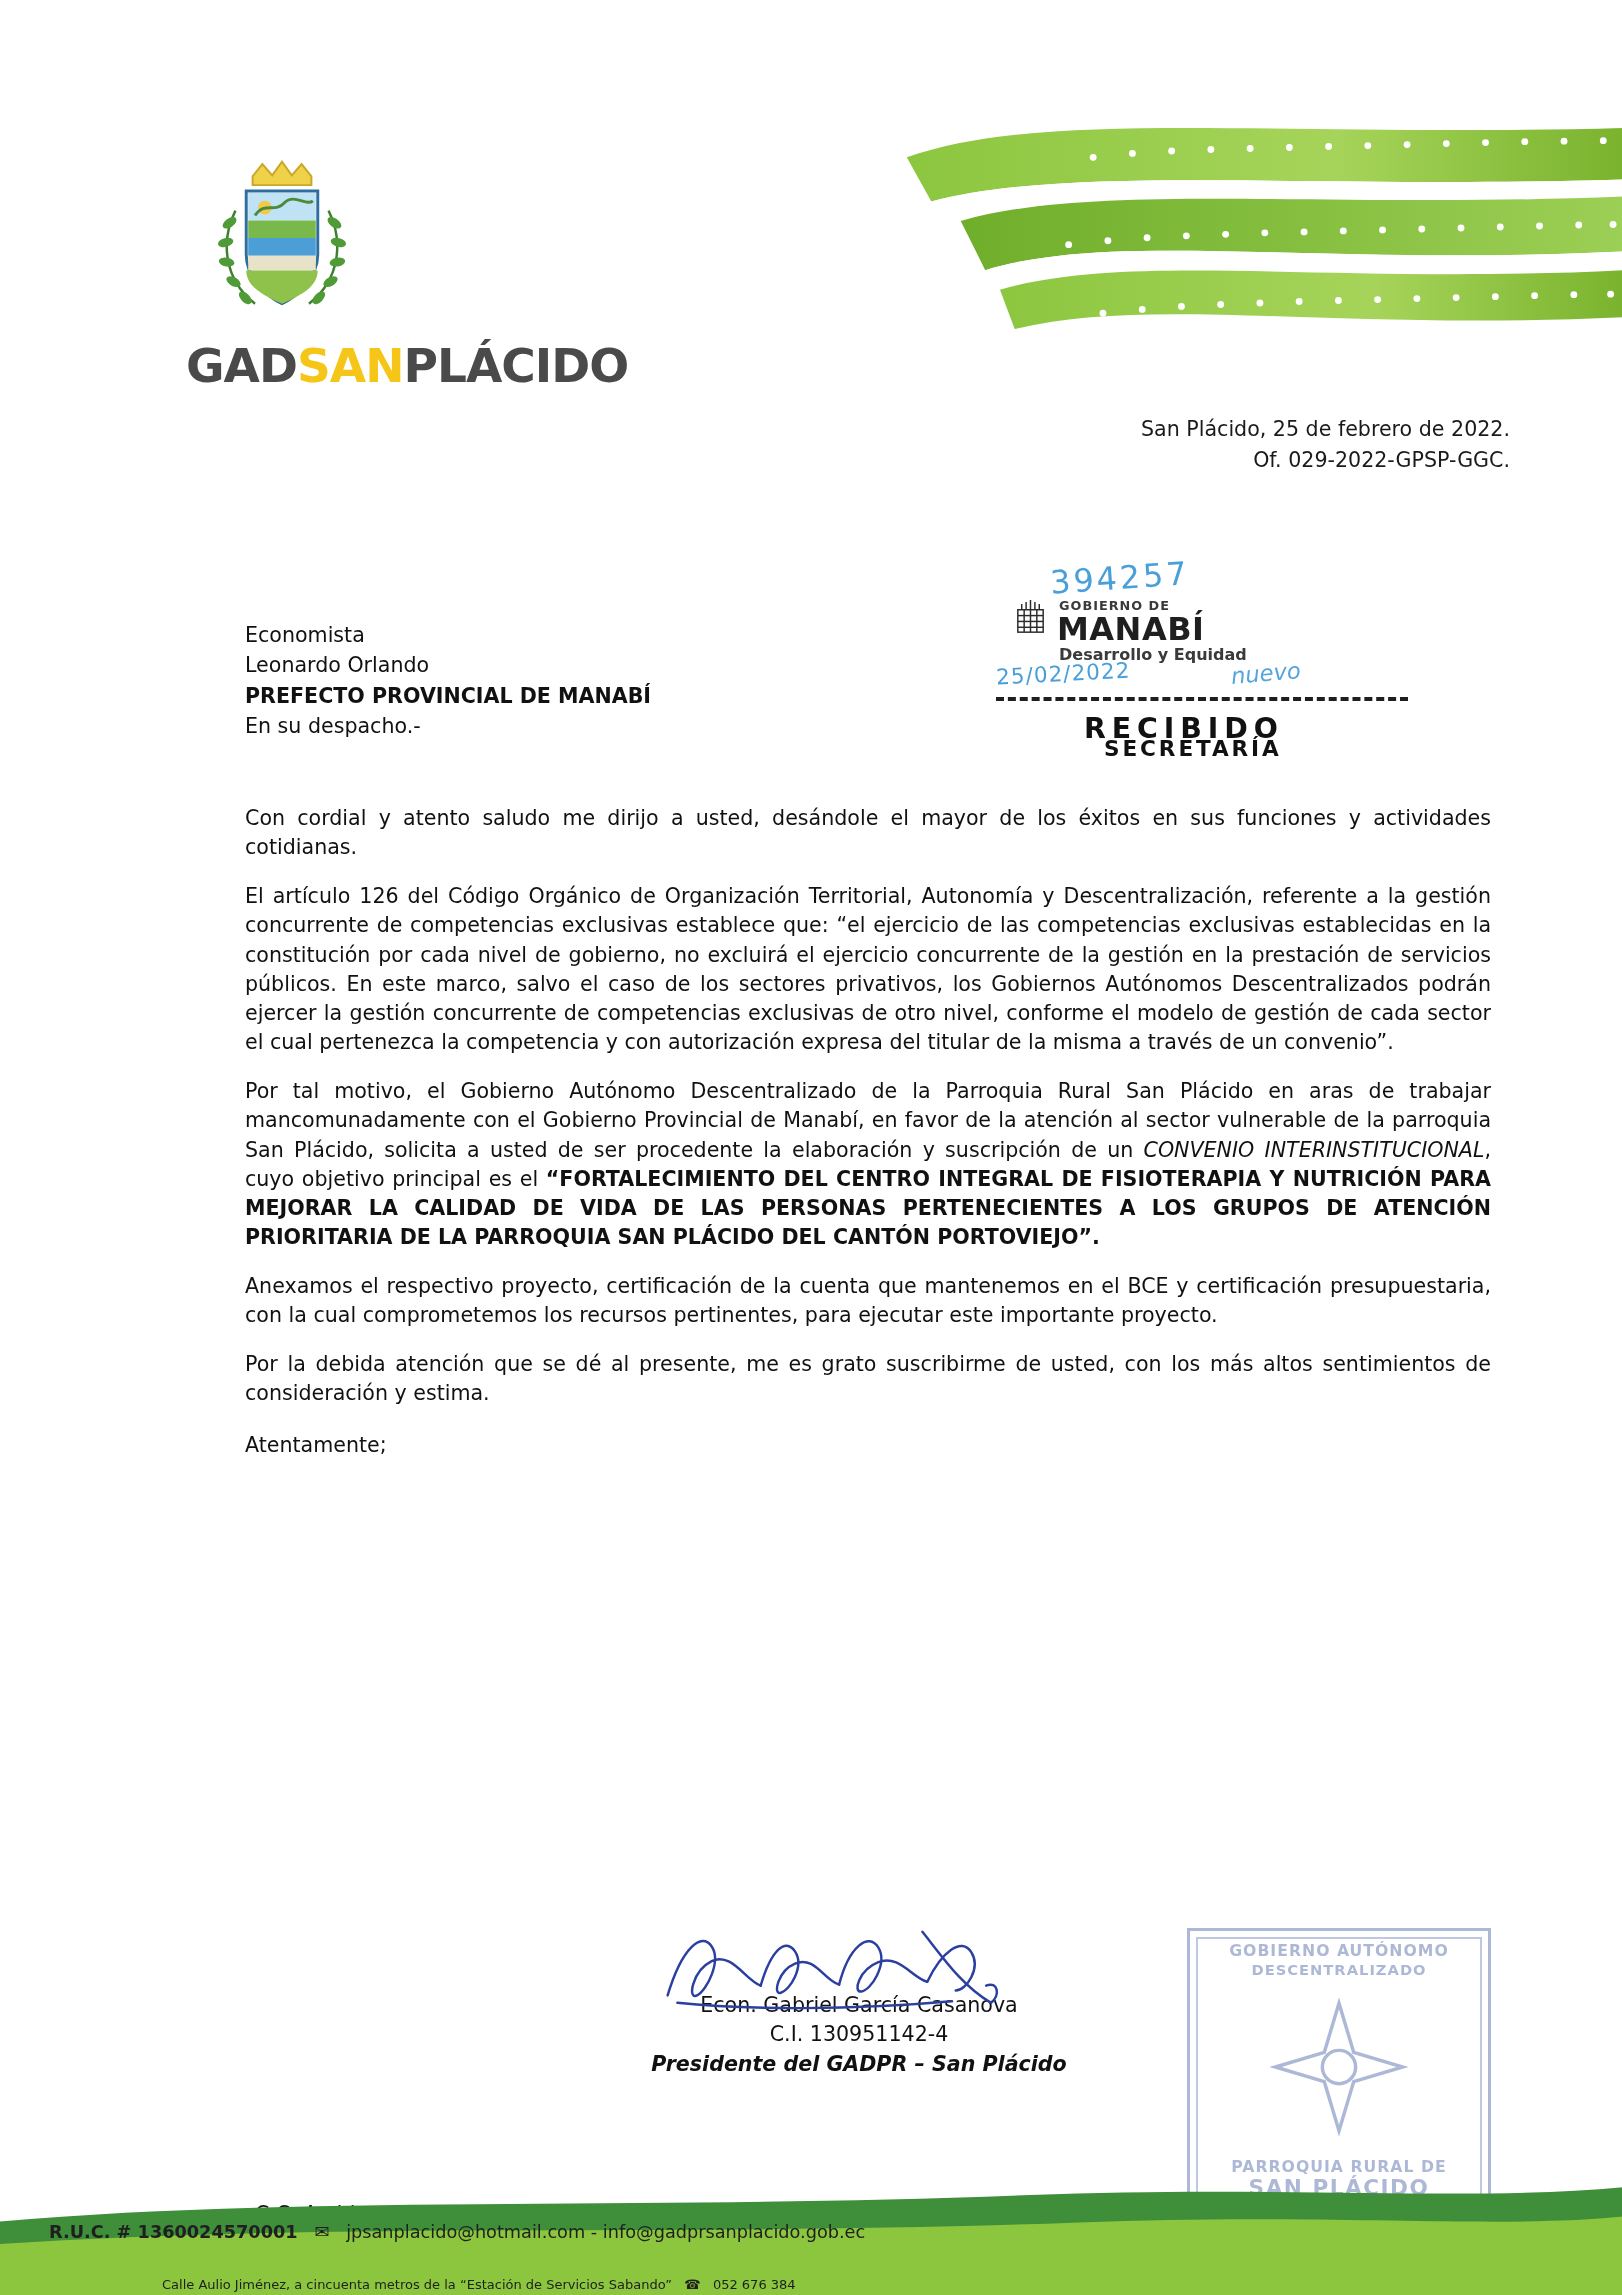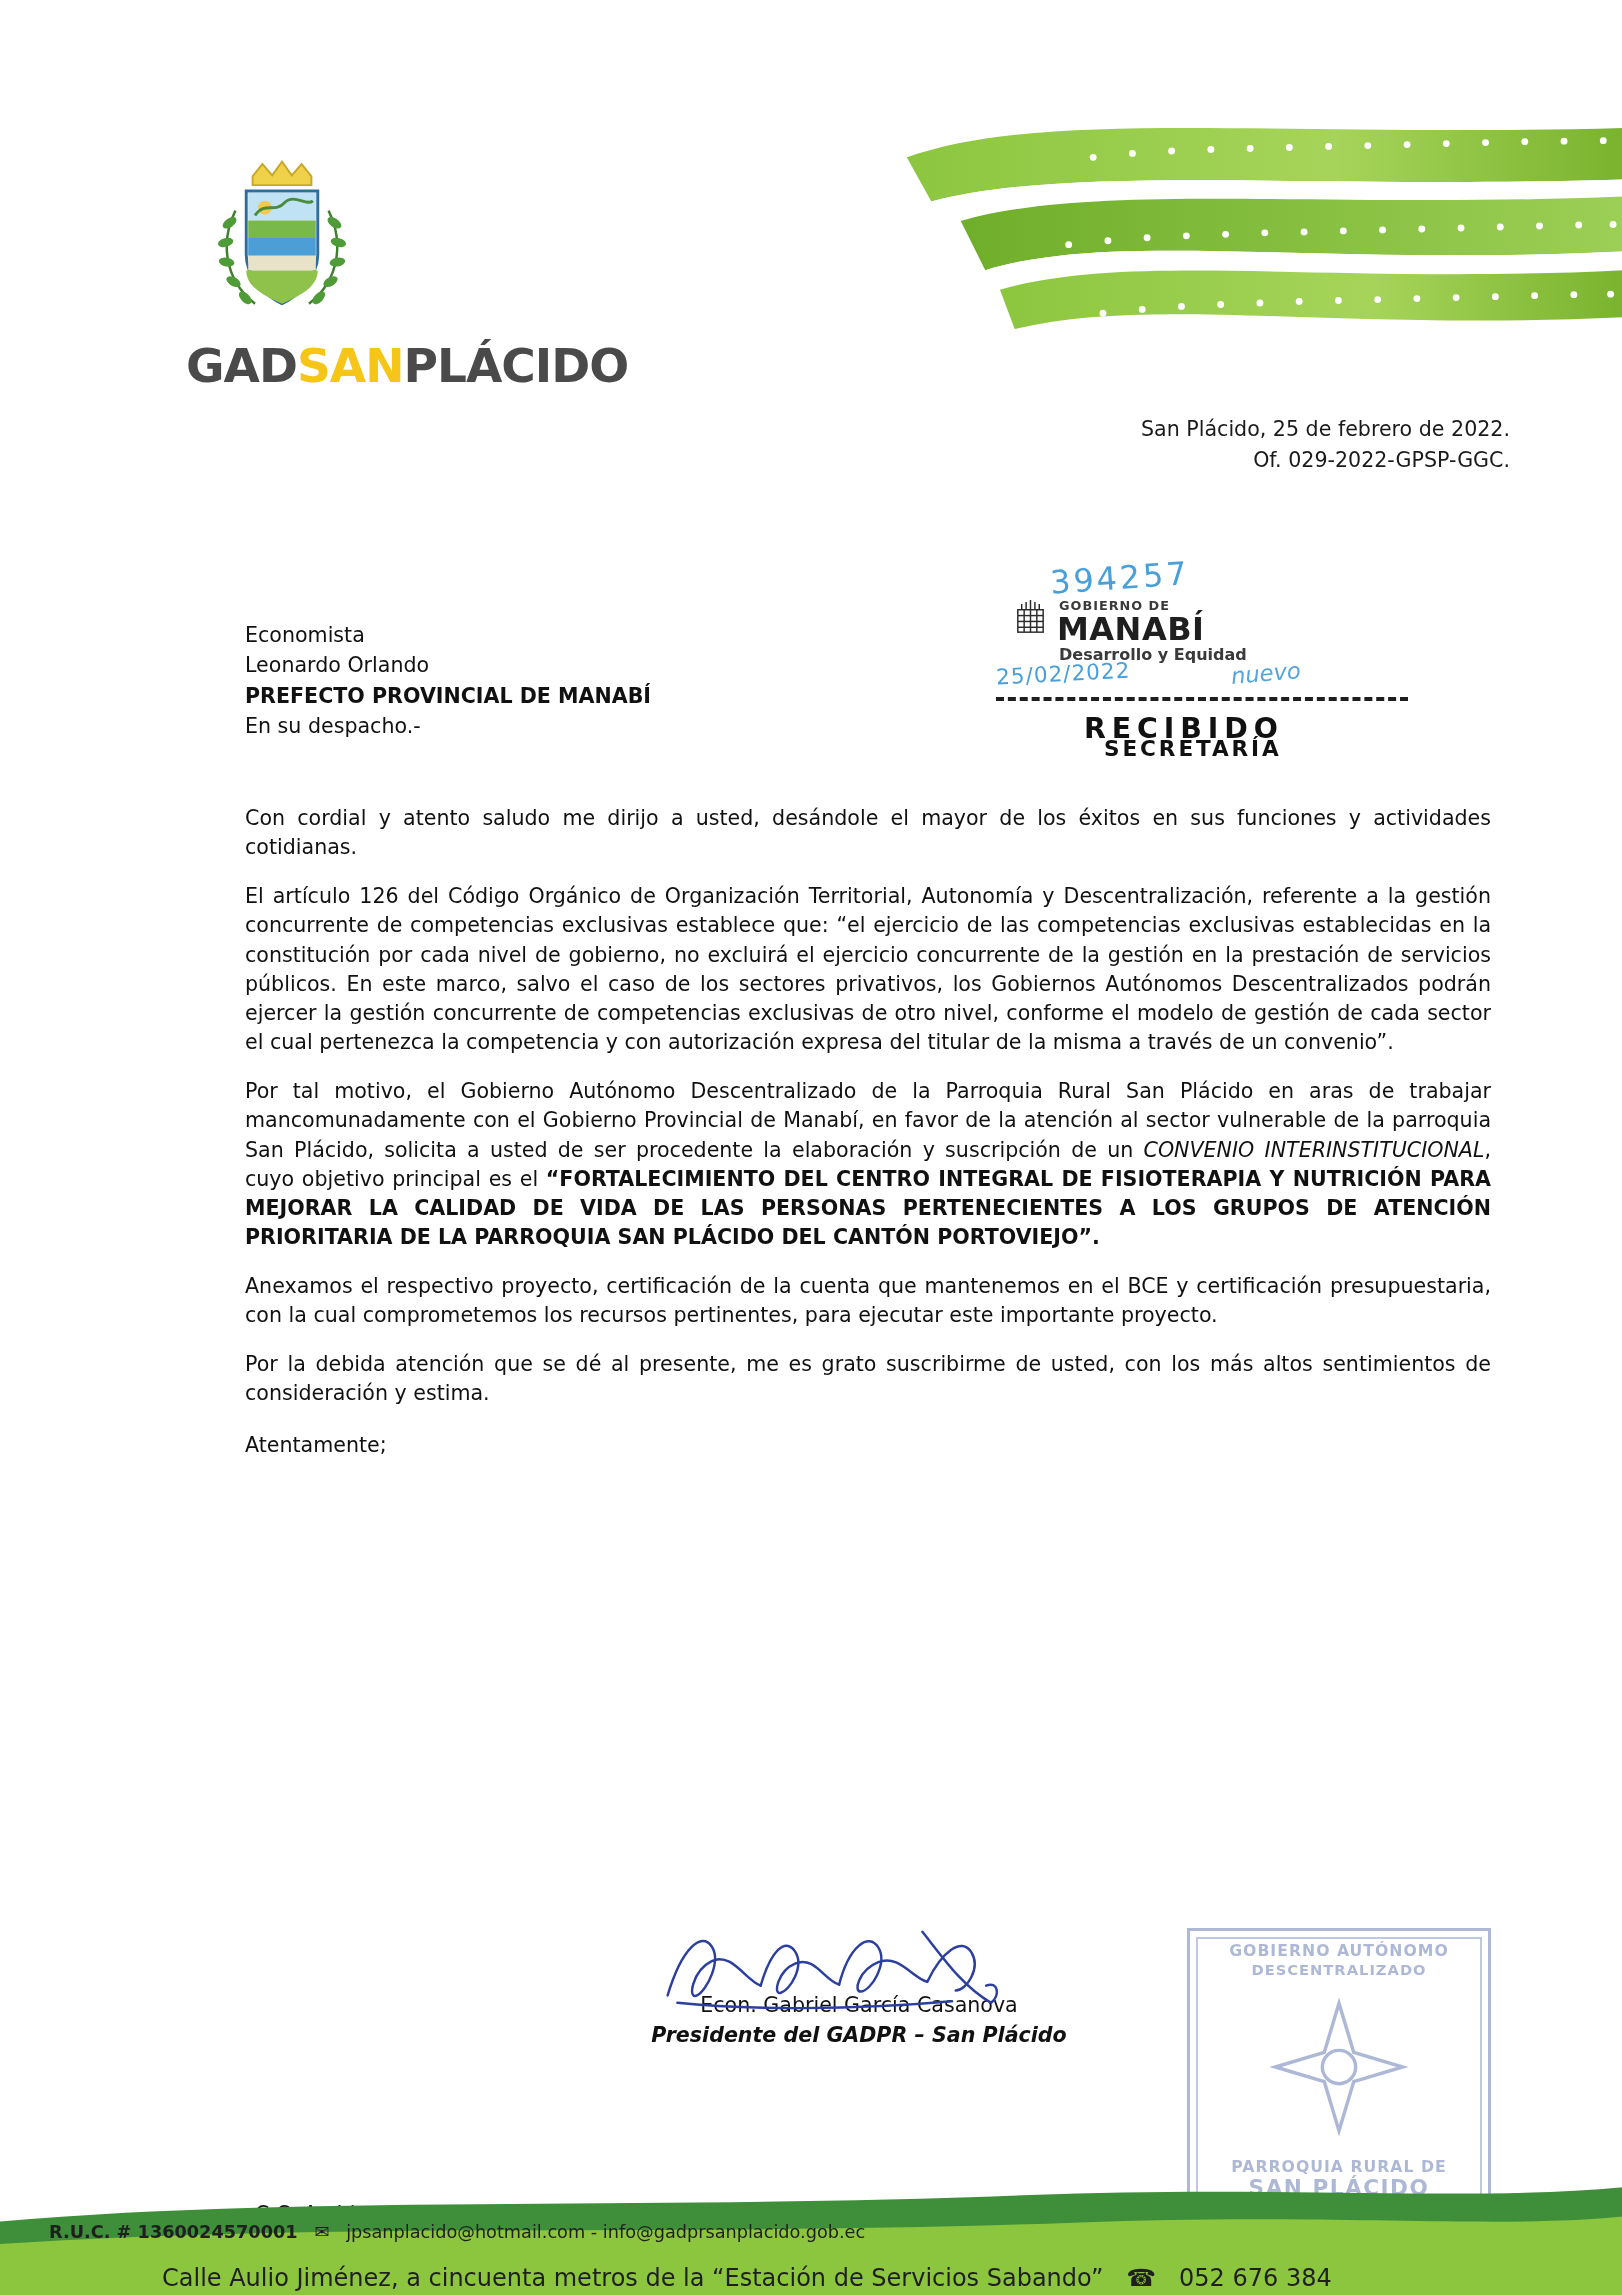--- a/index.html
+++ b/index.html
@@ -287,21 +287,21 @@
     font-size: 17.7px;
     color: #1f1f1f;
     white-space: nowrap;
   }
   .footer-ruc { font-weight: bold; }
   .footer-mail { }
   .footer-line2 {
     position: absolute;
     left: 162px;
     bottom: 2.9px;
-    font-size: 24px;
+    font-size: 13px;
     color: #1f1f1f;
     white-space: nowrap;
   }
 </style>
 </head>
 <body>
 
 <div class="header">
 
   <div class="ribbon">
@@ -469,20 +469,21 @@
         <path d="M230,140 C250,70 280,40 300,70 C320,100 290,150 270,155 C255,158 265,110 300,95 C340,78 360,130 390,138"></path>
         <path d="M390,138 C410,60 450,30 470,62 C490,95 455,150 435,152 C418,154 430,108 470,92 C512,75 540,125 570,132"></path>
         <path d="M570,132 C600,70 640,40 660,72 C680,104 650,150 628,150"></path>
         <path d="M560,30 C600,80 640,140 700,175"></path>
         <path d="M700,175 C720,160 714,130 690,140"></path>
         <path d="M60,175 C200,190 420,190 620,172"></path>
       </g>
     </svg>
   </div>
   <div class="sig-line">Econ. Gabriel García Casanova</div>
+  <div class="sig-line">C.I. 130951142-4</div>
   <div class="sig-role">Presidente del GADPR – San Plácido</div>
 </div>
 
 <div class="seal">
   <div class="seal-border"></div>
   <div class="seal-inner"></div>
   <div class="seal-t1">GOBIERNO AUTÓNOMO</div>
   <div class="seal-t2">DESCENTRALIZADO</div>
   <div class="seal-cross">
     <svg viewBox="0 0 300 300" width="147" height="147" xmlns="http://www.w3.org/2000/svg">

